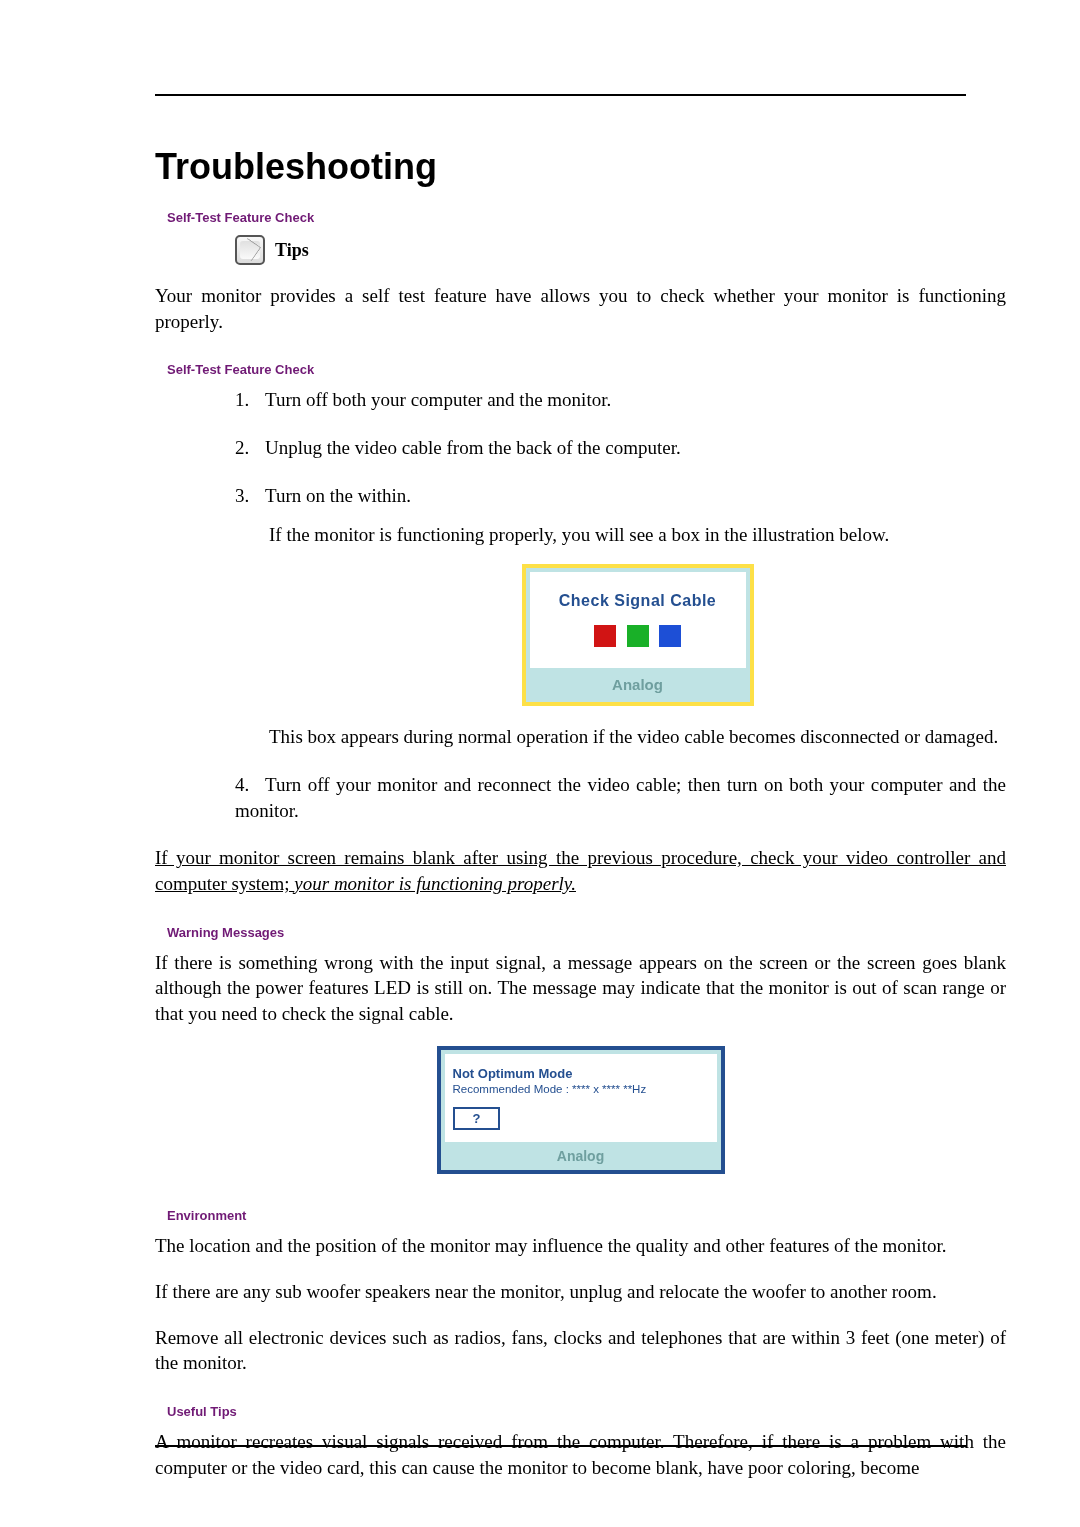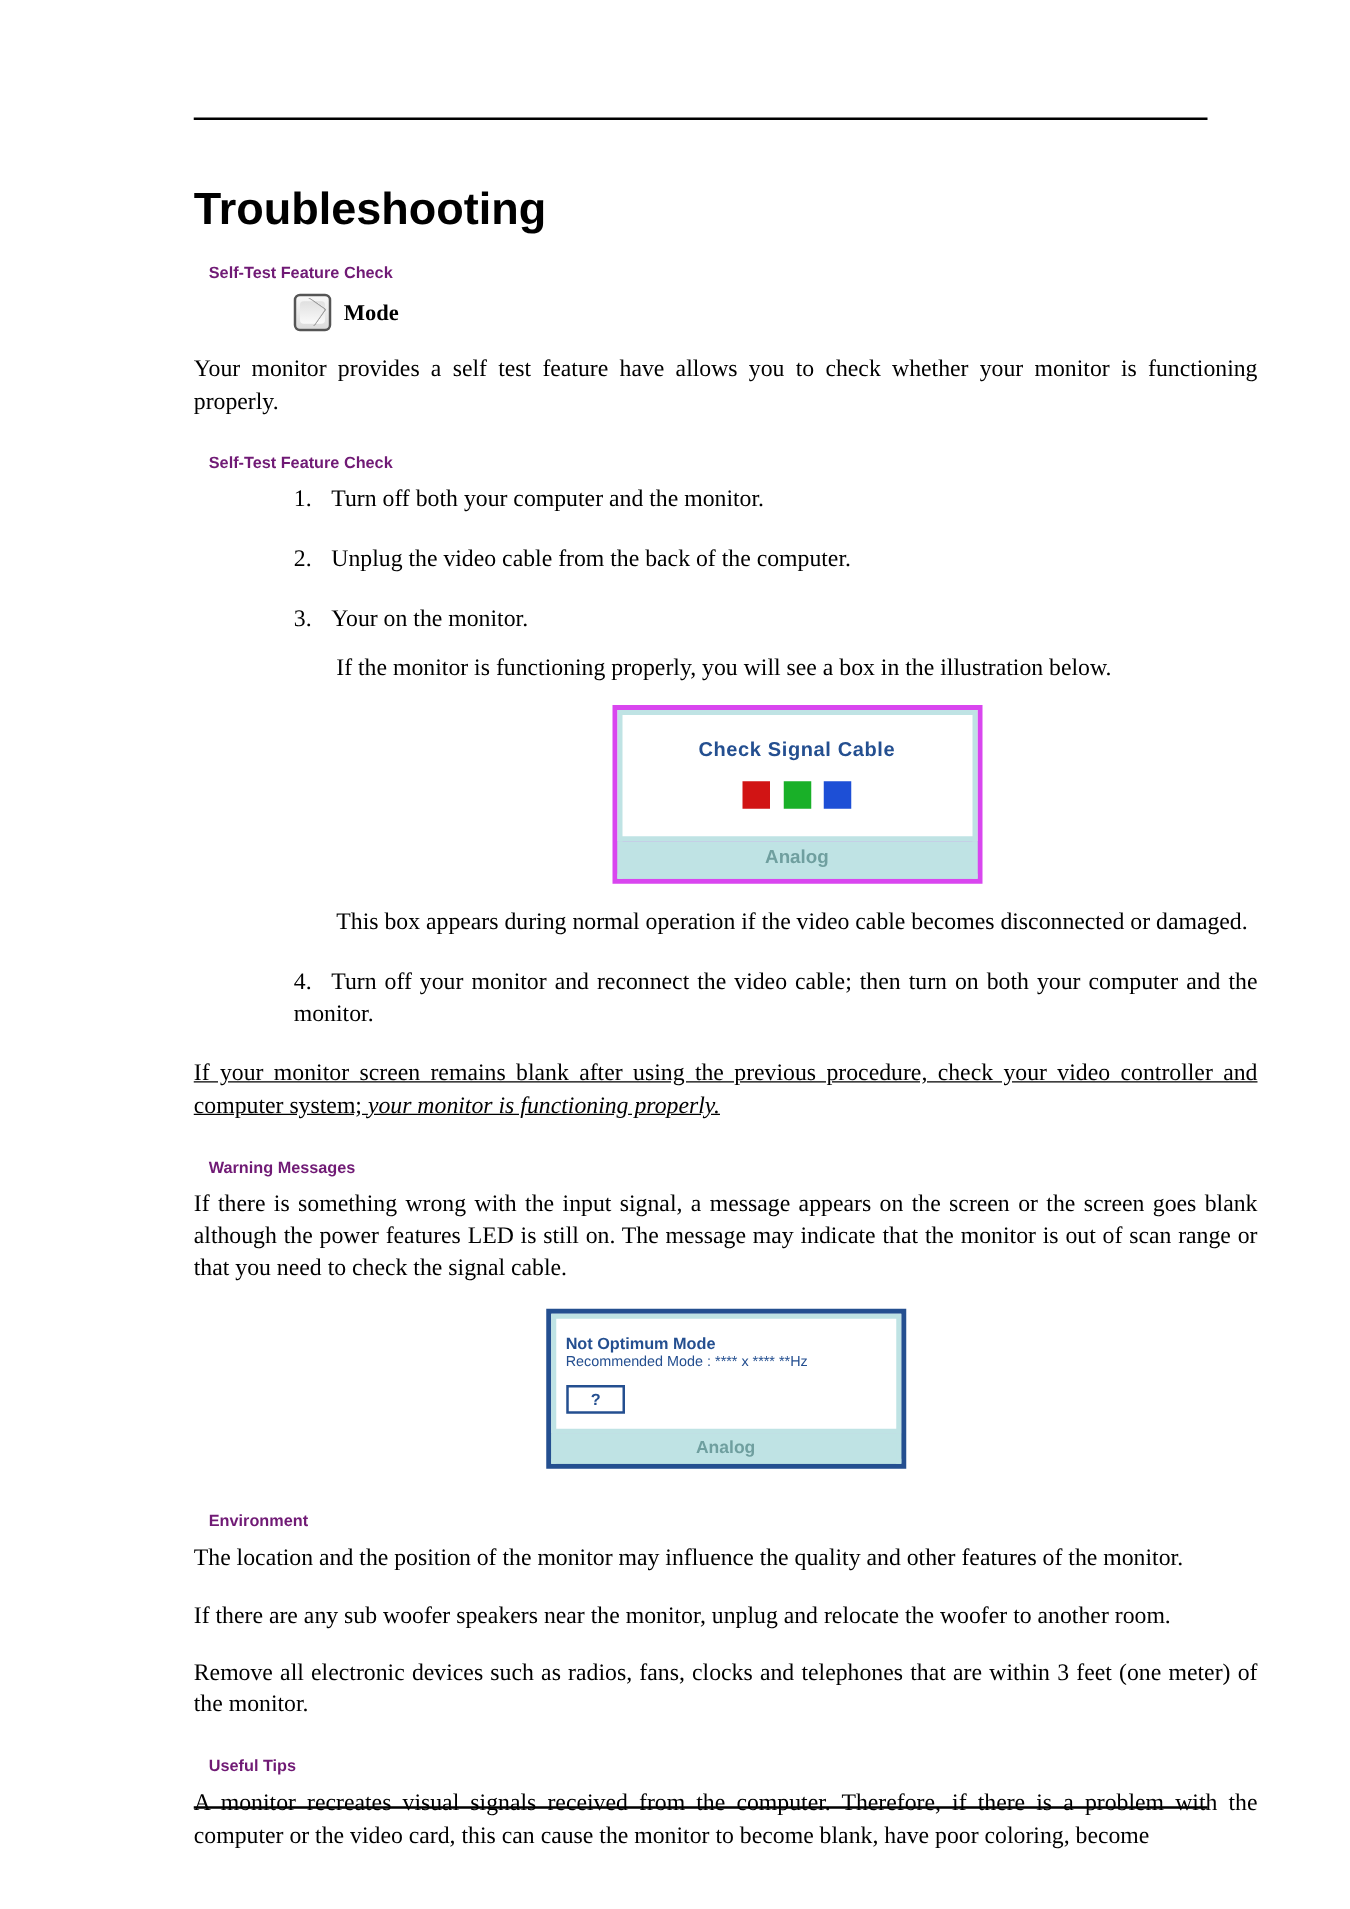--- a/index.html
+++ b/index.html
@@ -116,22 +116,22 @@
   }
   ol.steps > li .li-cont {
     display: block;
     margin-left: 34px;
     margin-top: 14px;
   }
   .osd-fig {
     margin: 16px auto 18px auto;
   }
   .osd1 {
-    width: 296px;
-    background: #d946ef;
+    width: 232px;
+    background: #fde047;
     padding: 4px;
     margin-left: auto;
     margin-right: auto;
     box-sizing: border-box;
   }
   .osd1 .panel {
     background: #fff;
     border: 4px solid #bfe3e4;
     text-align: center;
     padding: 18px 8px 14px 8px;
@@ -218,36 +218,36 @@
   <div class="rule-bottom"></div>
 
   <div class="content">
 
     <h1>Troubleshooting</h1>
 
     <h2>Self-Test Feature Check</h2>
 
     <div class="note-row">
       <span class="icon-wrap"><span class="note-icon"></span></span>
-      <span class="note-label">Mode</span>
+      <span class="note-label">Tips</span>
     </div>
 
     <p class="indent">Your monitor provides a self test feature have allows you to check whether your monitor is functioning properly.</p>
 
     <h2 class="sec">Self-Test Feature Check</h2>
 
     <ol class="steps">
       <li>
         <span class="num">1</span><span class="li-body">Turn off both your computer and the monitor.</span>
       </li>
       <li>
         <span class="num">2</span><span class="li-body">Unplug the video cable from the back of the computer.</span>
       </li>
       <li>
-        <span class="num">3</span><span class="li-body">Your on the monitor.</span>
+        <span class="num">3</span><span class="li-body">Turn on the within.</span>
         <span class="li-cont">If the monitor is functioning properly, you will see a box in the illustration below.</span>
 
         <div class="li-cont" style="margin-top:6px;">
           <div class="osd1 osd-fig">
             <div class="panel">
               <div class="title">Check Signal Cable</div>
               <div class="squares">
                 <span class="sq" style="background:#d11414"></span>
                 <span class="sq" style="background:#19b028"></span>
                 <span class="sq" style="background:#1d4fd6"></span>

